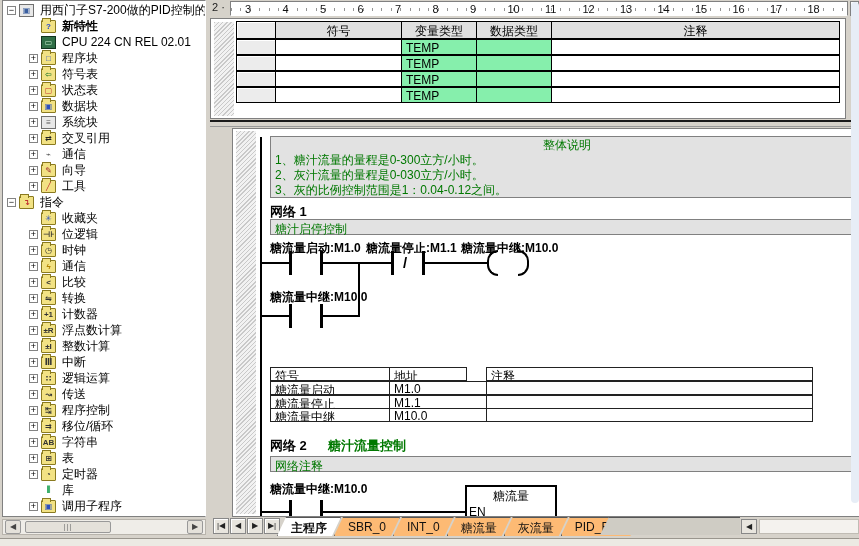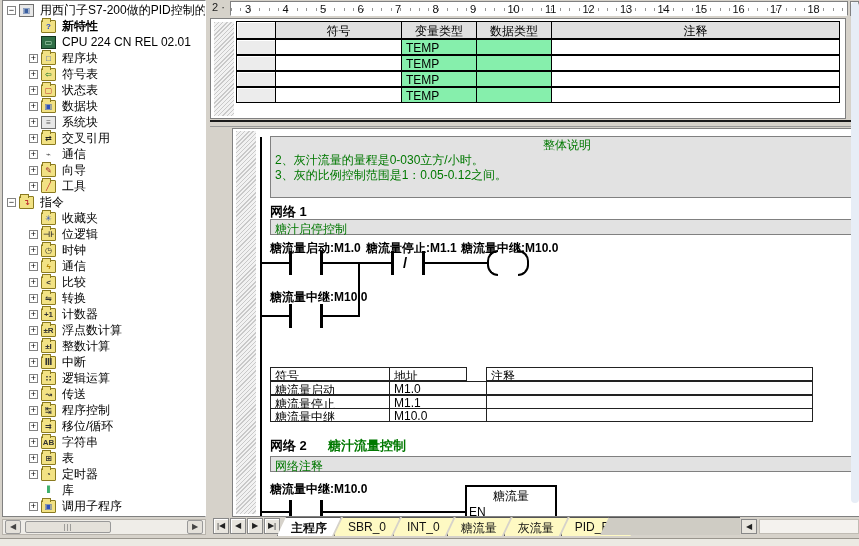--- a/index.html
+++ b/index.html
@@ -77,21 +77,21 @@
   .fblock { position:absolute; border:2px solid #000; background:#fff; }
   .fblock .ftitle { text-align:center; font-size:12px; margin-top:1px; }
   .fblock .fen { position:absolute; left:2px; top:18px; font-size:12px; }
 
   
   .tabstrip { position:absolute; left:210px; top:517px; width:649px; height:20px; background:#d6d2ca; }
   .tab-nav { position:absolute; left:3px; top:1px; display:flex; gap:1px; }
   .tab-nav .nbtn { width:16px; height:16px; background:#e8e5de; border:1px solid #888;
     box-shadow:inset 1px 1px 0 #fff; font-size:8px; text-align:center; line-height:14px; color:#222; }
   .tabs { position:absolute; left:74px; top:0; height:19px; display:flex; }
-  .tab { height:19px; padding:2px 14px 0 14px; margin-left:-7px; background:#fef9c3;
+  .tab { height:19px; padding:2px 14px 0 14px; margin-left:-7px; background:#fdba74;
     clip-path:polygon(9px 0, 100% 0, calc(100% - 9px) 100%, 0 100%);
     -webkit-clip-path:polygon(9px 0, 100% 0, calc(100% - 9px) 100%, 0 100%);
     border-top:1px solid #555; font-size:12px; text-align:center; color:#111;
     box-shadow:inset 1px 0 0 #555, inset -1px 0 0 #555; }
   .tab.active { background:#fff; font-weight:bold; z-index:3; }
   .tab-filler { position:absolute; left:390px; top:0; width:140px; height:18px; background:#cfccc4;
     clip-path:polygon(9px 0,100% 0,100% 100%,0 100%); border-top:1px solid #555; }
   .tab-sb-btn { position:absolute; left:531px; top:2px; width:16px; height:15px; background:#e8e5de;
     border:1px solid #888; font-size:8px; text-align:center; line-height:13px; color:#222; }
   .tab-sb-track { position:absolute; left:549px; top:2px; width:100px; height:15px; background:#f4f2ee; border:1px solid #c0bcb4; }
@@ -334,22 +334,23 @@
 </div>
 
 <div class="splitter"></div>
 
 <div class="pane editor-pane">
   <div class="hatch"></div>
   <div class="rail"></div>
 
   <div class="gbox" style="left:37px; top:7px; width:594px; height:62px; font-size:12px; line-height:15px;">
     <div style="text-align:center;">整体说明</div>
+    <div>1、糖汁流量的量程是0-300立方/小时。</div>
     <div>2、灰汁流量的量程是0-030立方/小时。</div>
-    <div>3、灰的比例控制范围是1：0.05-0.12之间。</div>
+    <div>3、灰的比例控制范围是1：0.04-0.12之间。</div>
   </div>
 
   <div class="net-label" style="left:37px; top:74px;">网络 1</div>
   <div class="gbox" style="left:37px; top:90px; width:594px; height:16px;">糖汁启停控制</div>
 
   <div class="lad-label" style="left:37px; top:111px;">糖流量启动:M1.0</div>
   <div class="lad-label" style="left:133px; top:111px;">糖流量停止:M1.1</div>
   <div class="lad-label" style="left:228px; top:111px;">糖流量中继:M10.0</div>
 
   <div class="wire-h" style="left:27px; top:133px; width:29px;"></div>

